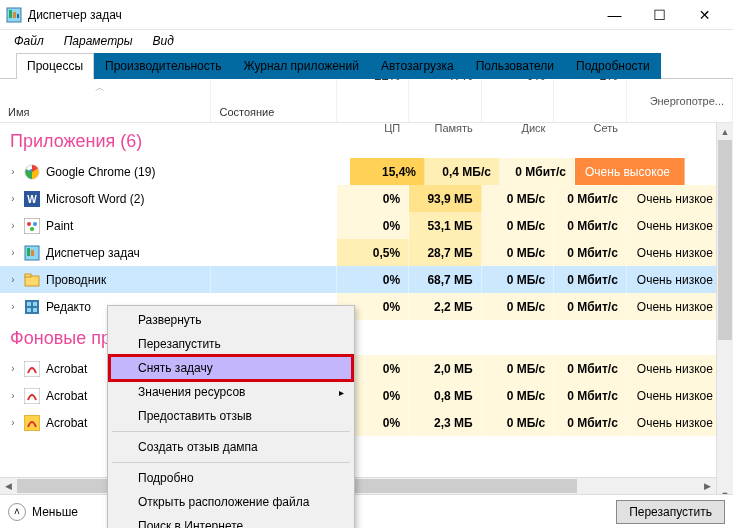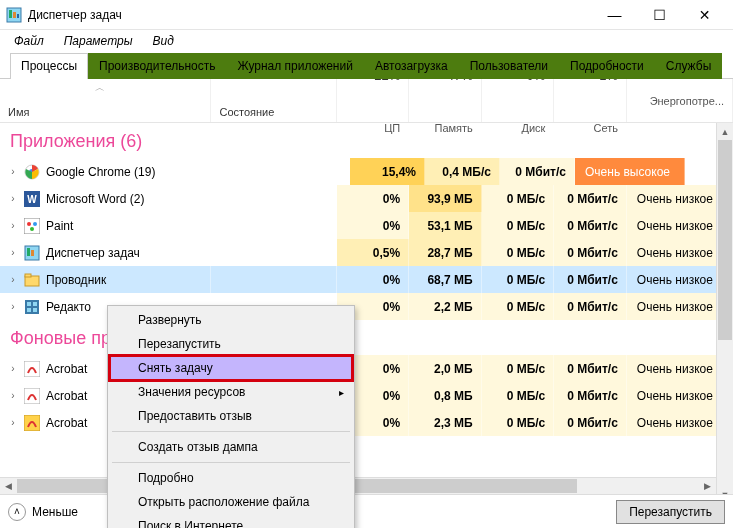--- a/index.html
+++ b/index.html
@@ -10,22 +10,22 @@
 .titlebar .app-icon { width: 16px; height: 16px; margin-right: 6px; }
 .titlebar .title { font-size: 12px; color: #000; flex: 1; }
 .titlebar .win-controls { display: flex; gap: 0; }
 .titlebar .win-btn { width: 45px; height: 30px; display: flex; align-items: center; justify-content: center; font-size: 14px; font-family: sans-serif; }
 
 
 .menubar { height: 22px; display: flex; align-items: center; padding: 0 6px; gap: 4px; }
 .menubar .menu-item { padding: 2px 8px; font-size: 12px; font-style: italic; }
 
 
-.tabs { display: flex; border-bottom: 1px solid #ccc; padding-left: 10px; }
-.tab { padding: 5px 10px 6px; font-size: 12px; border: 1px solid transparent; border-bottom: none; background: #4d7c0f; position: relative; top: 1px; }
+.tabs { display: flex; border-bottom: 1px solid #ccc; padding-left: 16px; }
+.tab { padding: 5px 10px 6px; font-size: 12px; border: 1px solid transparent; border-bottom: none; background: #0369a1; position: relative; top: 1px; }
 .tab.active { border-color: #ccc; background: #fff; }
 
 
 .col-headers { display: flex; height: 44px; border-bottom: 1px solid #e5e5e5; align-items: stretch; }
 .hcell { border-right: 1px solid #f0f0f0; display: flex; flex-direction: column; justify-content: center; padding: 4px 8px; }
 .hcell.name-col { width: 220px; justify-content: flex-end; position: relative; }
 .hcell.state-col { width: 130px; justify-content: flex-end; }
 .hcell.metric { width: 75px; align-items: flex-end; text-align: right; gap: 39px; }
 .hcell.energy { width: 110px; align-items: flex-end; text-align: right; }
 .hcell .pct { font-size: 13px; color: #333; }
@@ -102,21 +102,20 @@
   <div class="menu-item">Вид</div>
 </div>
 
 <div class="tabs">
   <div class="tab active">Процессы</div>
   <div class="tab">Производительность</div>
   <div class="tab">Журнал приложений</div>
   <div class="tab">Автозагрузка</div>
   <div class="tab">Пользователи</div>
   <div class="tab">Подробности</div>
-  <div class="tab">Службы</div>
 </div>
 
 <div class="col-headers">
   <div class="hcell name-col">
     <span class="sort-ind">︿</span>
     <span class="lbl">Имя</span>
   </div>
   <div class="hcell state-col">
     <span class="lbl">Состояние</span>
   </div>

